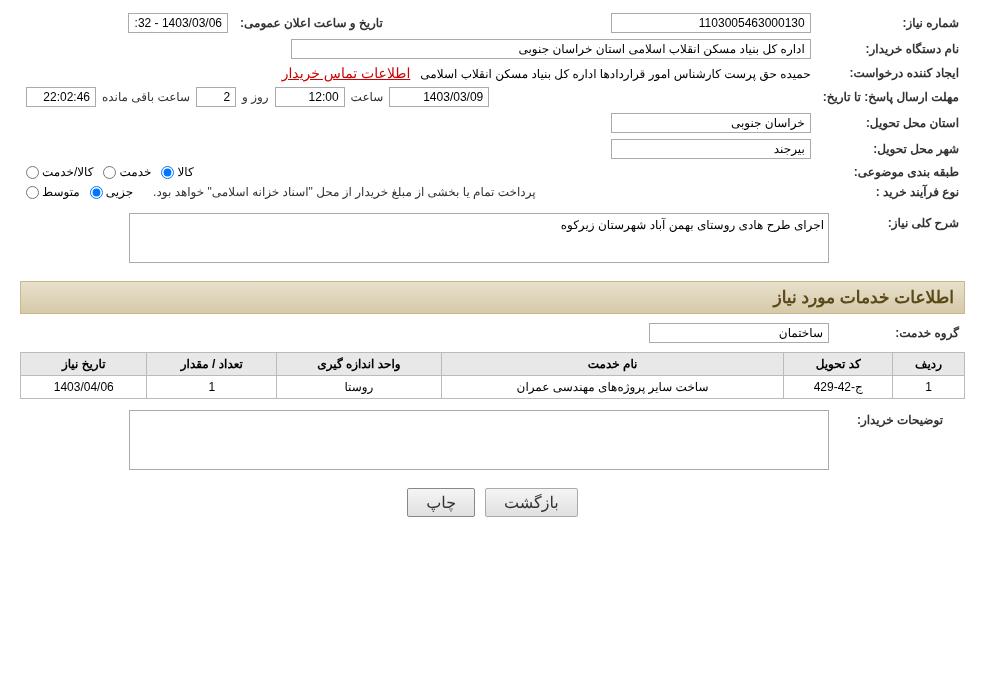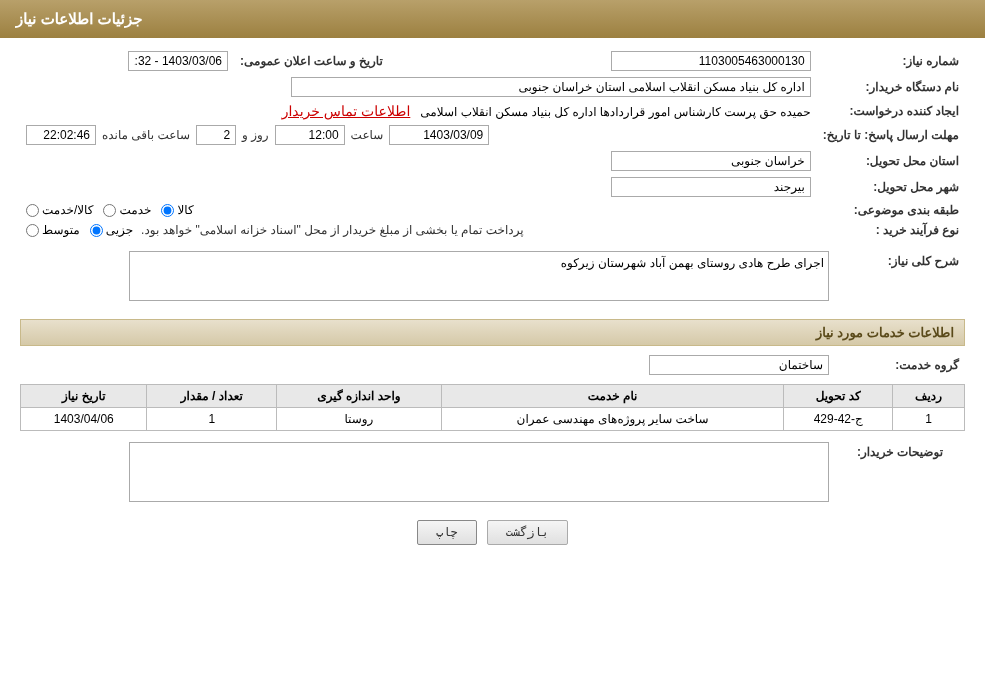--- a/index.html
+++ b/index.html
@@ -24,21 +24,21 @@
       font-weight: bold;
     }
     .content-area {
       padding: 10px 20px;
     }
     .section-title {
       background: linear-gradient(to bottom, #e8e0cc, #d5c9a8);
       border: 1px solid #c8b98a;
       color: #5a4a1a;
       font-weight: bold;
-      font-size: 13px;
+      font-size: 17px;
       padding: 5px 10px;
       margin: 12px 0 6px 0;
       text-align: right;
     }
     .info-table {
       width: 100%;
       border-collapse: collapse;
     }
     .info-table td {
       padding: 3px 6px;
@@ -125,22 +125,22 @@
     }
     .services-table td {
       border: 1px solid #bbb;
       padding: 4px 8px;
       text-align: center;
       font-size: 12px;
     }
     .services-table tr:nth-child(even) td { background: #f9f9f9; }
     .btn {
       padding: 4px 18px;
-      font-size: 12px;
-      font-family: Liberation Mono, monospace;
+      font-size: 16px;
+      font-family: Liberation Sans, sans-serif;
       cursor: pointer;
       border: 1px solid #888;
       border-radius: 2px;
     }
     .btn-print {
       background: linear-gradient(to bottom, #f5f5f5, #e0e0e0);
       color: #333;
     }
     .btn-back {
       background: linear-gradient(to bottom, #f5f5f5, #e0e0e0);
@@ -156,23 +156,20 @@
     }
     .textarea-wrapper {
       position: relative;
     }
   </style>
 </head>
 <body>
 
 <div class="page-wrapper">
 
-  <div class="header-bar">
-    <span>جزئیات اطلاعات نیاز</span>
-  </div>
 
   <div class="content-area">
 
     <table class="info-table">
       <tbody>
 
         <tr>
           <td class="label-cell">شماره نیاز:</td>
           <td class="value-cell">
             <input class="input-box medium-input" type="text" readonly="" value="1103005463000130" style="">
@@ -245,21 +242,21 @@
                 <label>کالا</label>
                 <input type="radio" name="category" checked="" style="">
               </div>
             </div>
           </td>
         </tr>
 
         <tr>
           <td class="label-cell">نوع فرآیند خرید :</td>
           <td class="value-cell" colspan="4">
-            <div style="display:flex;align-items:center;gap:8px;flex-direction:row-reverse;">
+            <div style="display:flex;align-items:center;gap:20px;flex-direction:row-reverse;">
               <div class="radio-group">
                 <div class="radio-item">
                   <label>متوسط</label>
                   <input type="radio" name="purchase" style="">
                 </div>
                 <div class="radio-item">
                   <label>جزیی</label>
                   <input type="radio" name="purchase" checked="" style="">
                 </div>
               </div>

